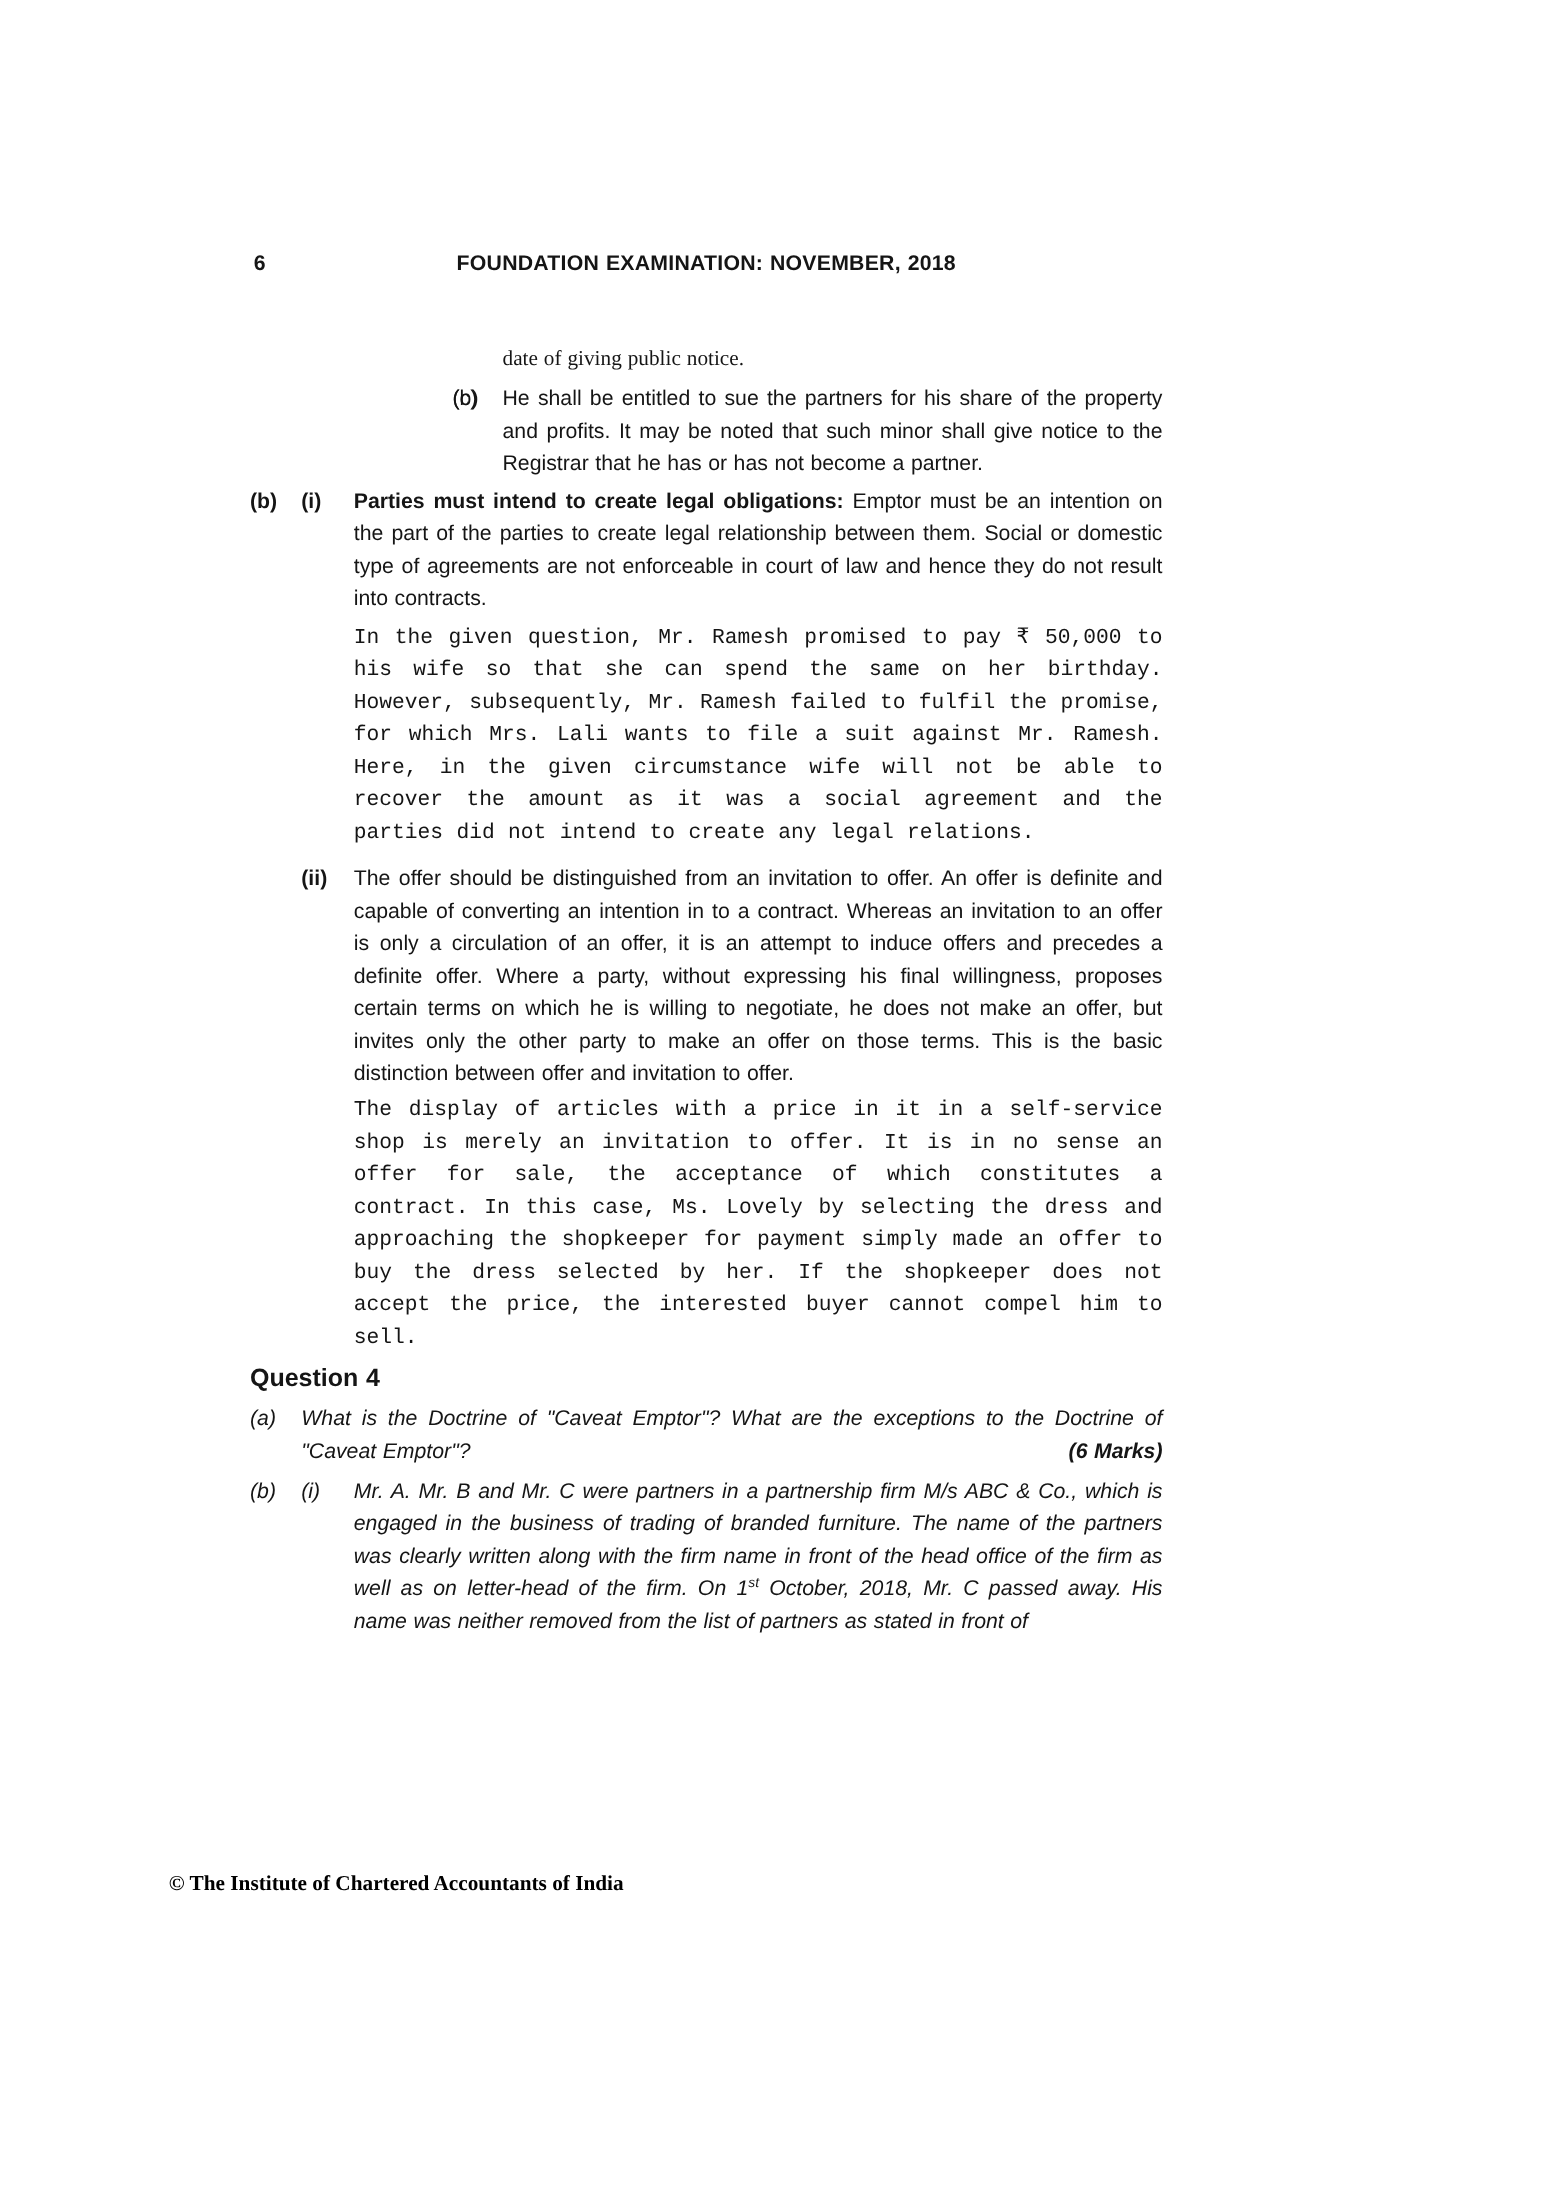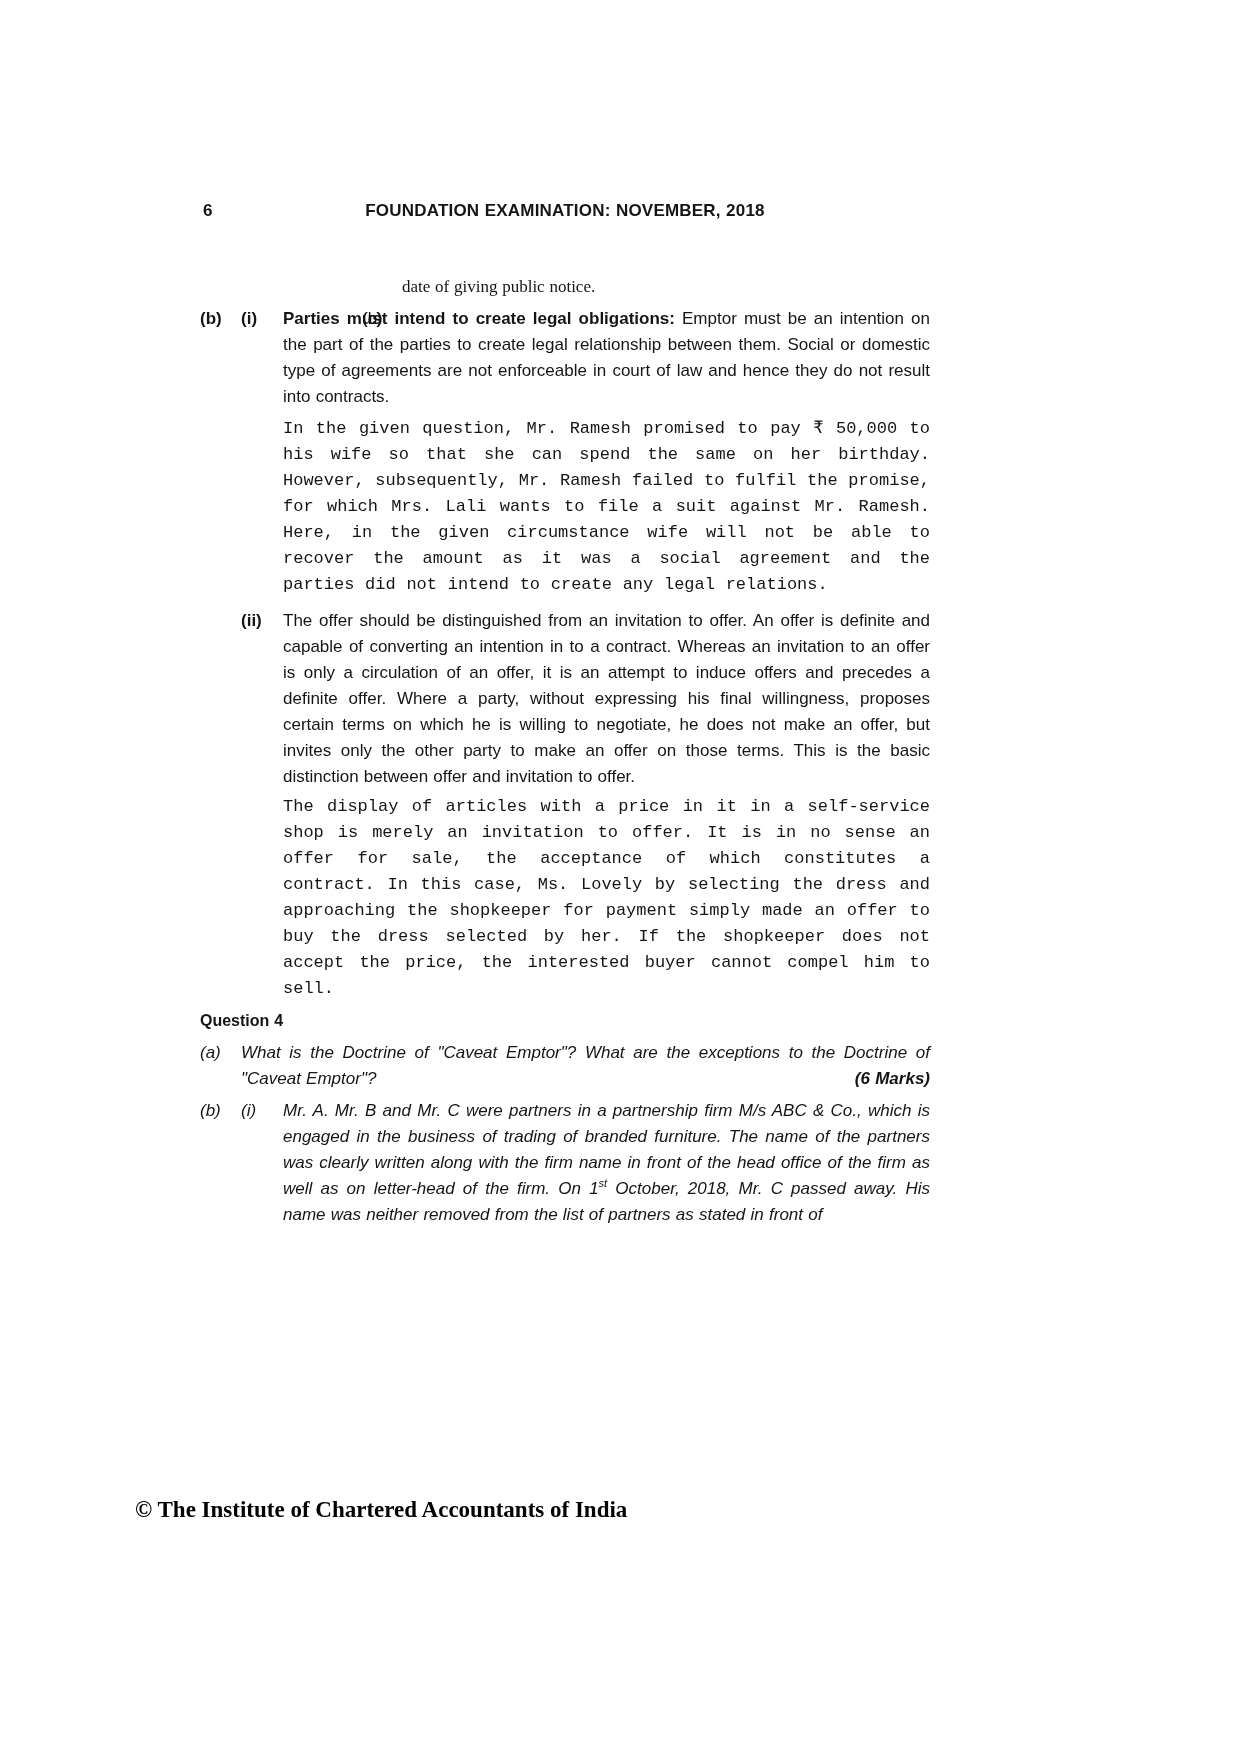--- a/index.html
+++ b/index.html
@@ -52,21 +52,21 @@
   .bold { font-weight: 700; }
   .italic { font-style: italic; }
 
   .mb6 { margin-bottom: 6px; }
   .mb4 { margin-bottom: 4px; }
   .mb10 { margin-bottom: 10px; }
 
   .cont-line { margin: 0 0 6px 202px; font-family: Liberation Serif, serif; }
 
   .q-heading {
-    font-size: 16px;
+    font-size: 20px;
     line-height: 26px;
     font-weight: 700;
     margin: 0 0 6px 0;
   }
 
   .q-text { position: relative; }
   .marks {
     position: absolute;
     right: 0;
     bottom: 0;
@@ -75,21 +75,21 @@
   }
 
   sup { font-size: 11px; line-height: 0; vertical-align: super; }
 
   .page-footer {
     position: absolute;
     left: 135px;
     top: 1497px;
     font-family: "Liberation Serif", "DejaVu Serif", serif;
     font-weight: bold;
-    font-size: 23px;
+    font-size: 17px;
     color: #000;
   }
 </style>
 </head>
 <body>
 
 <div class="sheet">
 
   <div class="content">
 
@@ -99,20 +99,21 @@
     </div>
 
     <p class="cont-line">date of giving public notice.</p>
 
     <div class="li indent-deep mb6">
       <span class="lab lab-deep">(b)</span>
     </div>
 
     <div class="li indent-deep mb4">
       <span class="lab lab-deep">(c)</span>
+      <p class="txt">He shall be entitled to sue the partners for his share of the property and profits. It may be noted that such minor shall give notice to the Registrar that he has or has not become a partner.</p>
     </div>
 
     <div class="li indent-main mb6">
       <span class="lab lab-0 bold">(b)</span>
       <span class="lab lab-1 bold">(i)</span>
       <p class="txt"><b>Parties must intend to create legal obligations:</b> <span>Emptor must be an intention on the part of the parties to create legal relationship between them. Social or domestic type of agreements are not enforceable in court of law and hence they do not result into contracts.</span></p>
     </div>
 
     <p class="para indent-main-text mb10">In the given question, Mr. Ramesh promised to pay ₹ 50,000 to his wife so that she can spend the same on her birthday. However, subsequently, Mr. Ramesh failed to fulfil the promise, for which Mrs. Lali wants to file a suit against Mr. Ramesh. Here, in the given circumstance wife will not be able to recover the amount as it was a social agreement and the parties did not intend to create any legal relations.</p>
 

